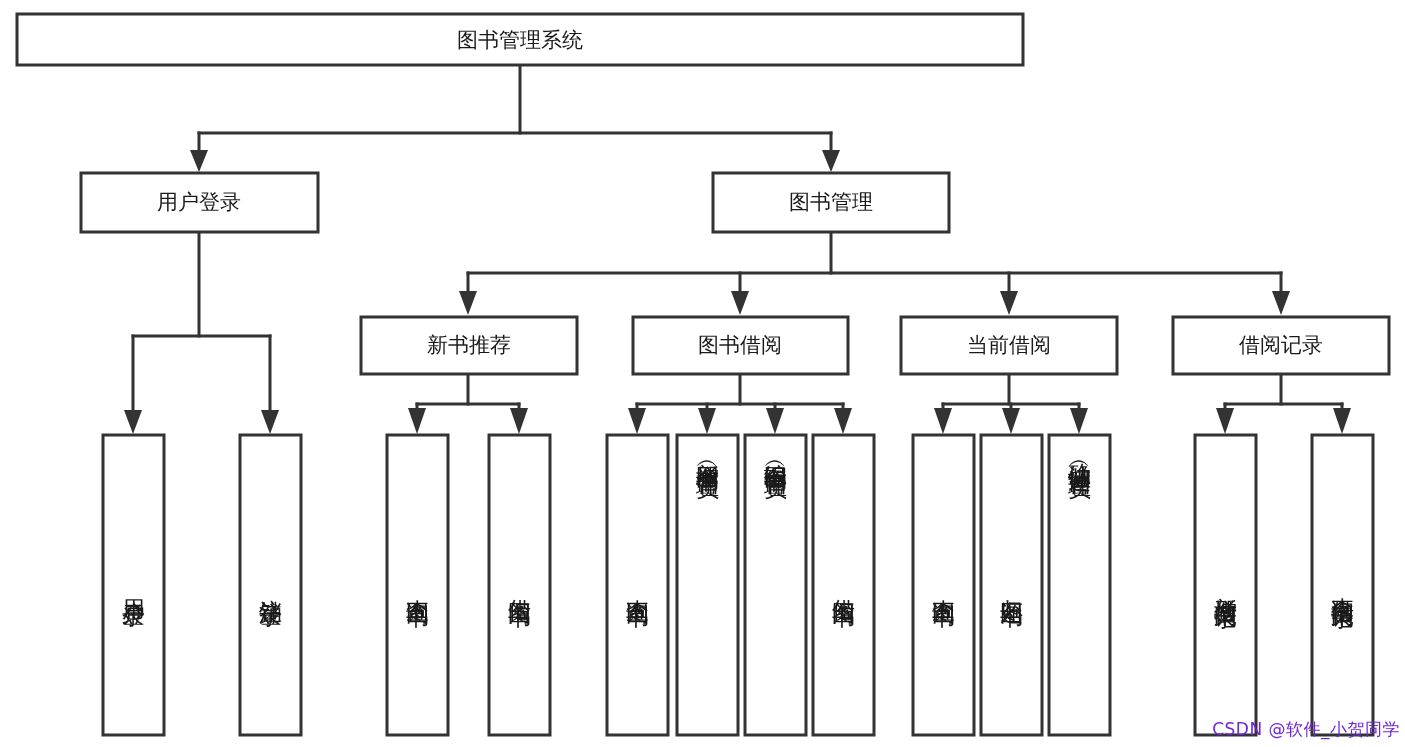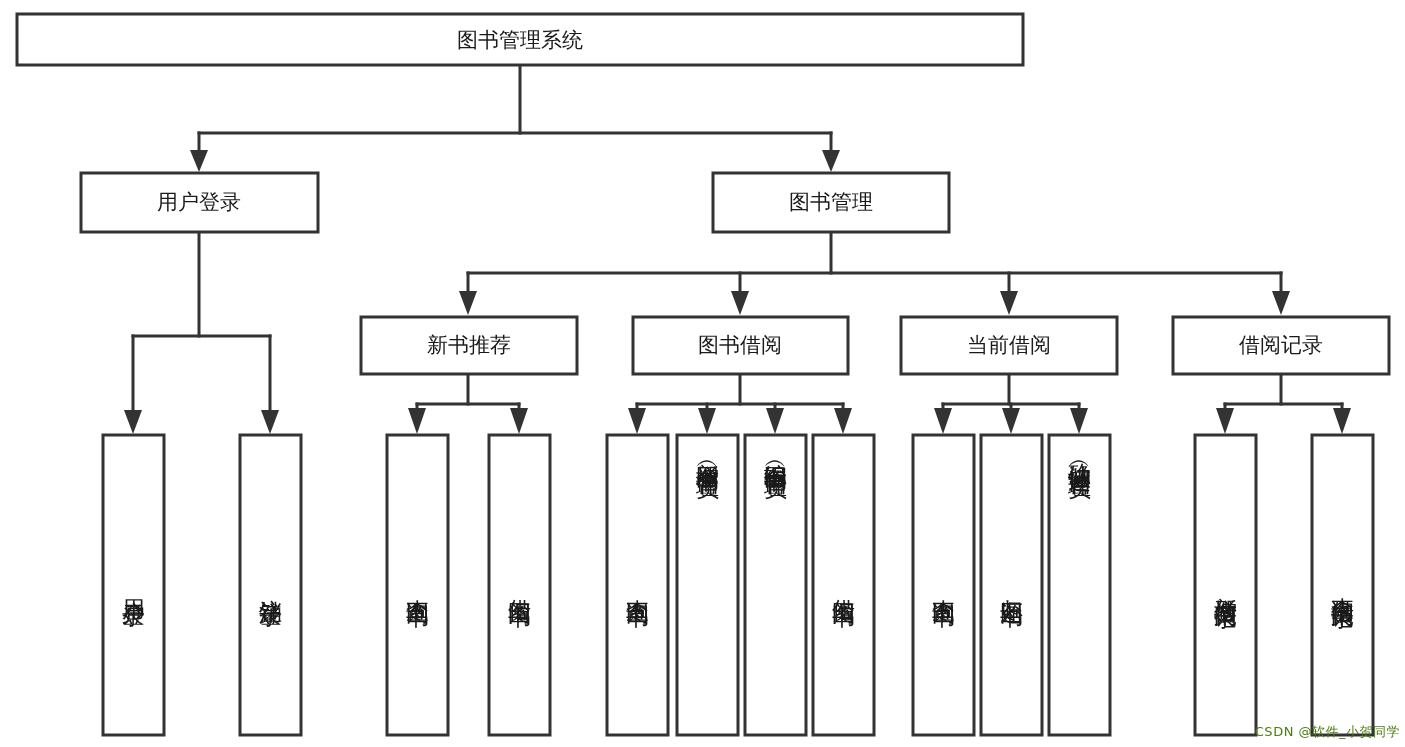--- a/index.html
+++ b/index.html
@@ -70,22 +70,22 @@
     letter-spacing: 2px;
     color: #1a1a1a;
     white-space: nowrap;
     text-align: center;
   }
   .watermark {
     position: absolute;
     right: 8px;
     bottom: 6px;
     font-family: "DejaVu Sans", "Liberation Sans", sans-serif;
-    font-size: 13px;
-    color: #4d7c0f;
+    font-size: 17px;
+    color: #6d28d9;
     letter-spacing: 0.5px;
     user-select: none;
     white-space: nowrap;
   }
 </style>
 </head>
 <body>
 
 <div id="diagram-root">
 

